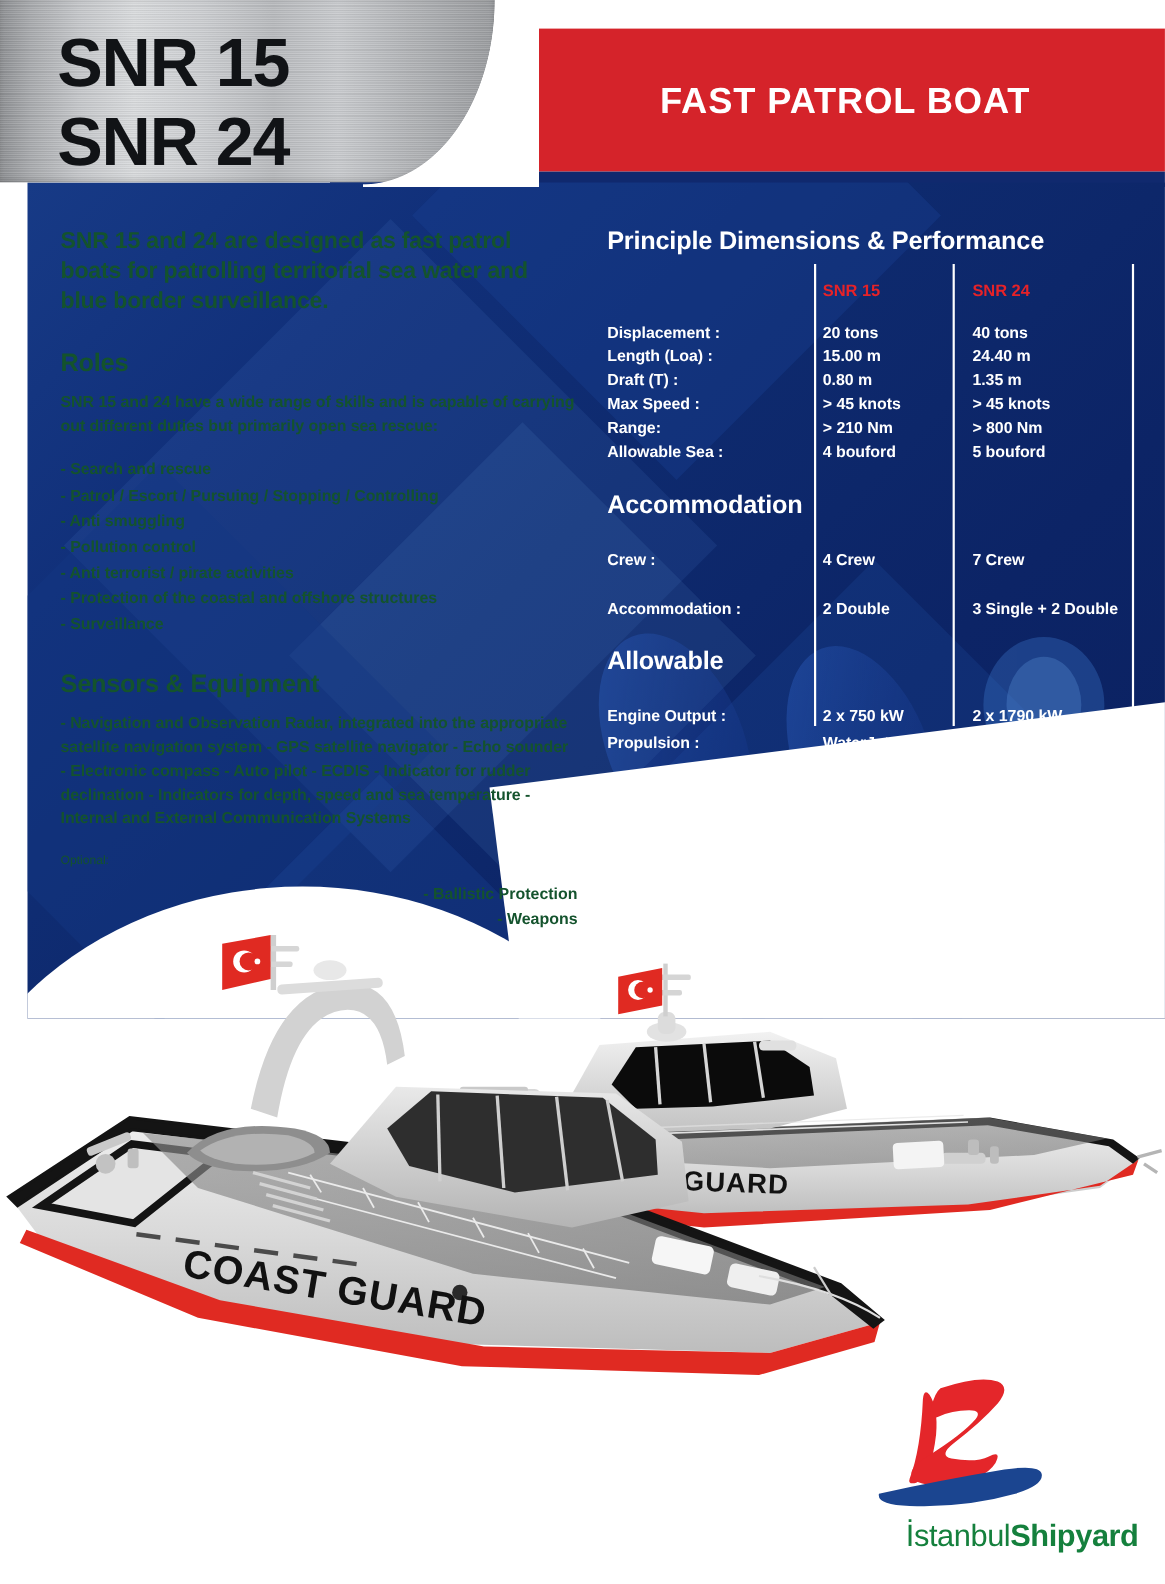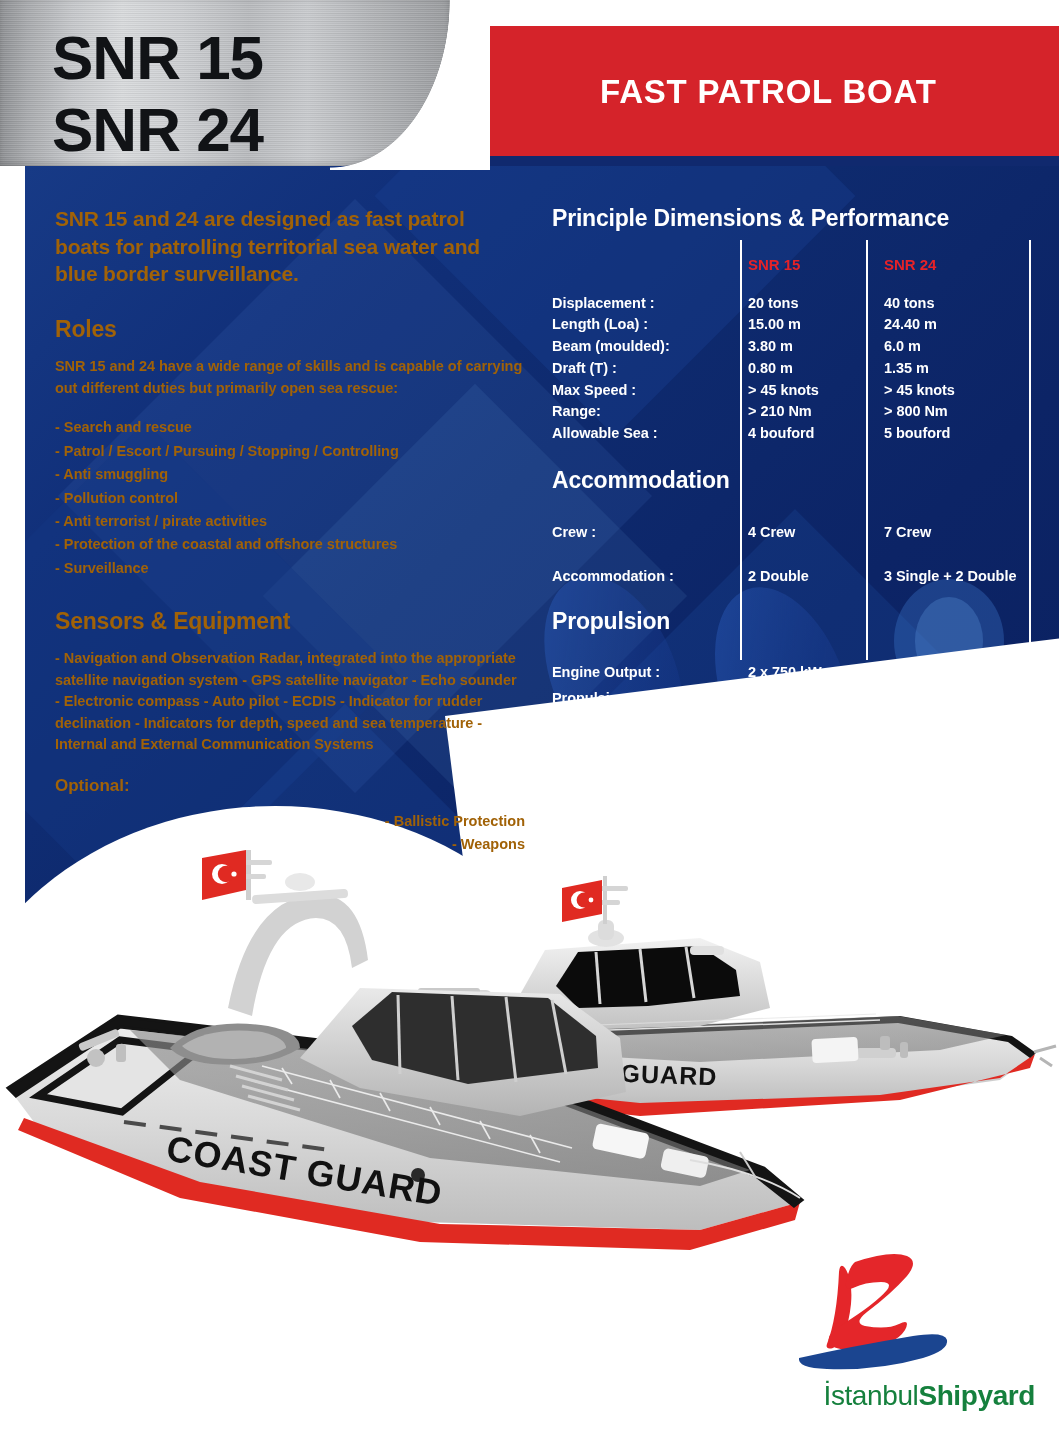--- a/index.html
+++ b/index.html
@@ -68,27 +68,27 @@
   .prop svg{width:100%;height:100%;display:block;}
 
   
   .blue-cut-l{position:absolute;left:-80px;bottom:-440px;width:660px;height:560px;
     background:#ffffff;border-radius:50%;z-index:6;}
   
   .blue-cut-r{position:absolute;left:420px;bottom:-110px;width:760px;height:320px;
     background:#ffffff;transform:rotate(-7.2deg);transform-origin:0 0;z-index:6;}
 
   
-  .lcol{position:absolute;left:55px;top:205px;width:470px;z-index:10;color:#a16207;}
+  .lcol{position:absolute;left:55px;top:205px;width:470px;z-index:10;color:#14532d;}
   .intro{font-size:21px;font-weight:bold;line-height:1.32;letter-spacing:-0.2px;}
   .h2{font-size:23px;font-weight:bold;margin-top:28px;margin-bottom:13px;letter-spacing:-0.2px;}
   .body{font-size:14.5px;font-weight:bold;line-height:1.48;letter-spacing:-0.05px;}
   .lst{margin-top:17px;}
   .lst div{font-size:14.5px;font-weight:bold;line-height:1.62;letter-spacing:-0.05px;}
-  .opt{margin-top:20px;font-size:17px;font-weight:bold;}
+  .opt{margin-top:20px;font-size:11px;font-weight:normal;}
   .opt2{margin-top:14px;}
   .opt2 div{font-size:14.5px;font-weight:bold;line-height:1.62;text-align:right;}
 
   
   .rcol{position:absolute;left:552px;top:205px;width:490px;z-index:10;color:#fff;}
   .rh{font-size:23px;font-weight:bold;letter-spacing:-0.2px;}
   .specblk{position:relative;}
   .srow{display:flex;font-size:14.5px;font-weight:bold;line-height:1.50;letter-spacing:-0.05px;}
   .c0{width:190px;flex:0 0 190px;}
   .c1{width:130px;flex:0 0 130px;padding-left:6px;}
@@ -204,25 +204,20 @@
         <div class="c0">Displacement :</div>
         <div class="c1">20 tons</div>
         <div class="c2">40 tons</div>
       </div>
       <div class="srow">
         <div class="c0">Length (Loa) :</div>
         <div class="c1">15.00 m</div>
         <div class="c2">24.40 m</div>
       </div>
       <div class="srow">
-        <div class="c0">Beam (moulded):</div>
-        <div class="c1">3.80 m</div>
-        <div class="c2">6.0 m</div>
-      </div>
-      <div class="srow">
         <div class="c0">Draft (T) :</div>
         <div class="c1">0.80 m</div>
         <div class="c2">1.35 m</div>
       </div>
       <div class="srow">
         <div class="c0">Max Speed :</div>
         <div class="c1">&gt; 45 knots</div>
         <div class="c2">&gt; 45 knots</div>
       </div>
       <div class="srow">
@@ -245,21 +240,21 @@
         <div class="c1">4 Crew</div>
         <div class="c2">7 Crew</div>
       </div>
       <div class="srow" style="line-height:1.95;margin-top:16px;">
         <div class="c0">Accommodation :</div>
         <div class="c1">2 Double</div>
         <div class="c2">3 Single + 2 Double</div>
       </div>
     </div>
 
-    <div class="rh" style="margin-top:18px;">Propulsion</div>
+    <div class="rh" style="margin-top:18px;">Allowable</div>
 
     <div class="specblk" style="margin-top:25px;">
       <div class="srow" style="line-height:1.75;justify-content:center;">
         <div class="c0">Engine Output :</div>
         <div class="c1">2 x 750 kW</div>
         <div class="c2">2 x 1790 kW</div>
       </div>
       <div class="srow" style="line-height:1.75;">
         <div class="c0">Propulsion :</div>
         <div class="c1">WaterJets</div>

